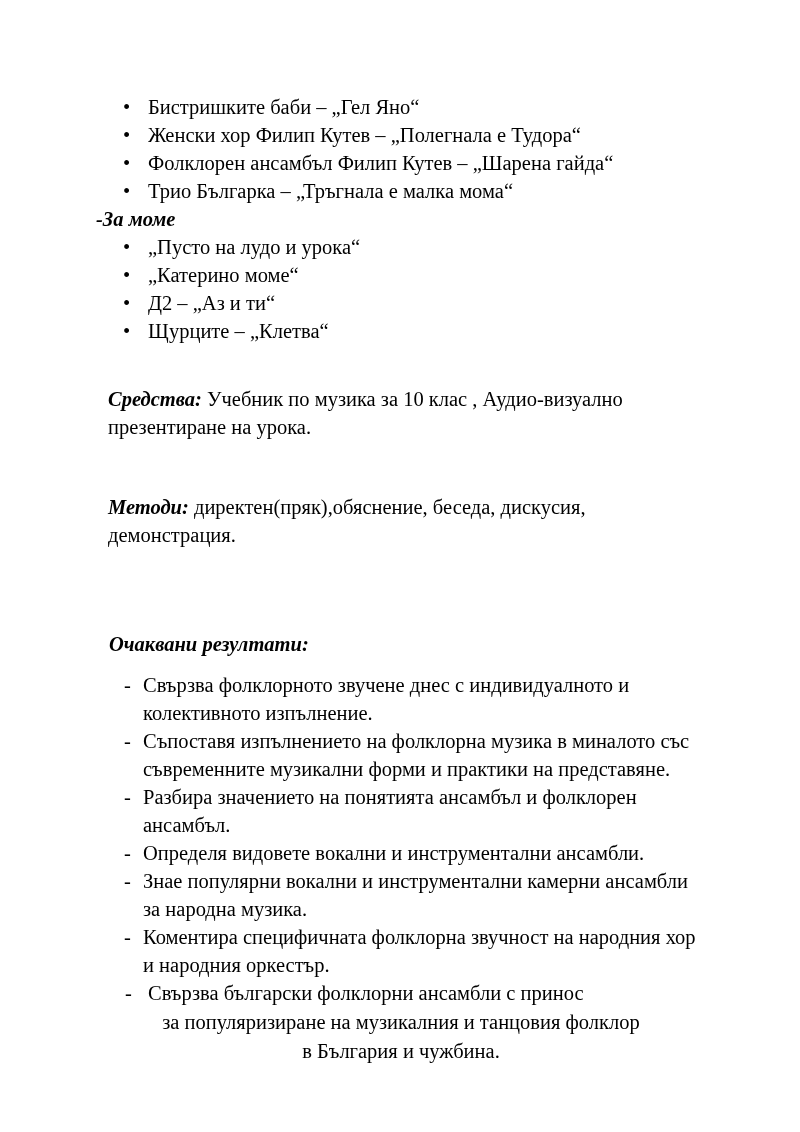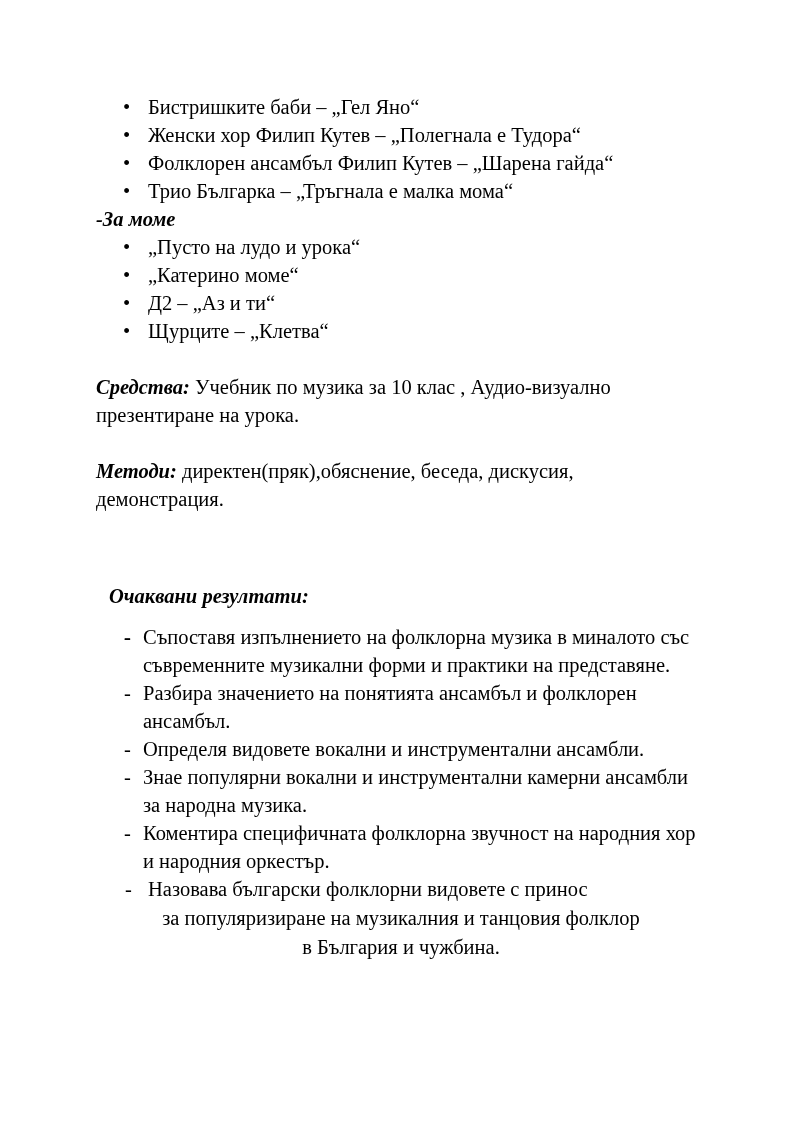--- a/index.html
+++ b/index.html
@@ -80,21 +80,21 @@
   }
 
   .subhead {
     font-weight: bold;
     font-style: italic;
     line-height: 28px;
     margin: 0;
   }
 
   .para {
-    margin: 0;
+    margin: 12px;
     line-height: 28px;
   }
 
   .label {
     font-weight: bold;
     font-style: italic;
   }
 
   .heading {
     font-weight: bold;
@@ -168,20 +168,21 @@
     <p class="para"><span class="label">Методи:</span><span> директен(пряк),обяснение, беседа, дискусия, демонстрация.</span></p>
 
     <div class="spacer"></div>
     <div class="spacer"></div>
 
     <p class="heading">Очаквани резултати:</p>
 
     <ul class="dash-list">
       <li>
         <span class="dash-glyph">-</span>
+        <span>Свързва фолклорното звучене днес с индивидуалното и колективното изпълнение.</span>
       </li>
       <li>
         <span class="dash-glyph">-</span>
         <span>Съпоставя изпълнението на фолклорна музика в миналото със съвременните музикални форми и практики на представяне.</span>
       </li>
       <li>
         <span class="dash-glyph">-</span>
         <span>Разбира значението на понятията ансамбъл и фолклорен ансамбъл.</span>
       </li>
       <li>
@@ -191,21 +192,21 @@
       <li>
         <span class="dash-glyph">-</span>
         <span>Знае популярни вокални и инструментални камерни ансамбли за народна музика.</span>
       </li>
       <li>
         <span class="dash-glyph">-</span>
         <span>Коментира специфичната фолклорна звучност на народния хор и народния оркестър.</span>
       </li>
       <li class="wide-gap">
         <span class="dash-glyph">-</span>
-        <span>Назовава български фолклорни видовете с принос</span>
+        <span>Свързва български фолклорни ансамбли с принос</span>
       </li>
     </ul>
 
     <p class="tail-line">за популяризиране на музикалния и танцовия фолклор</p>
     <p class="tail-line">в България и чужбина.</p>
 
   </div>
 </div>
 
 </body></html>

